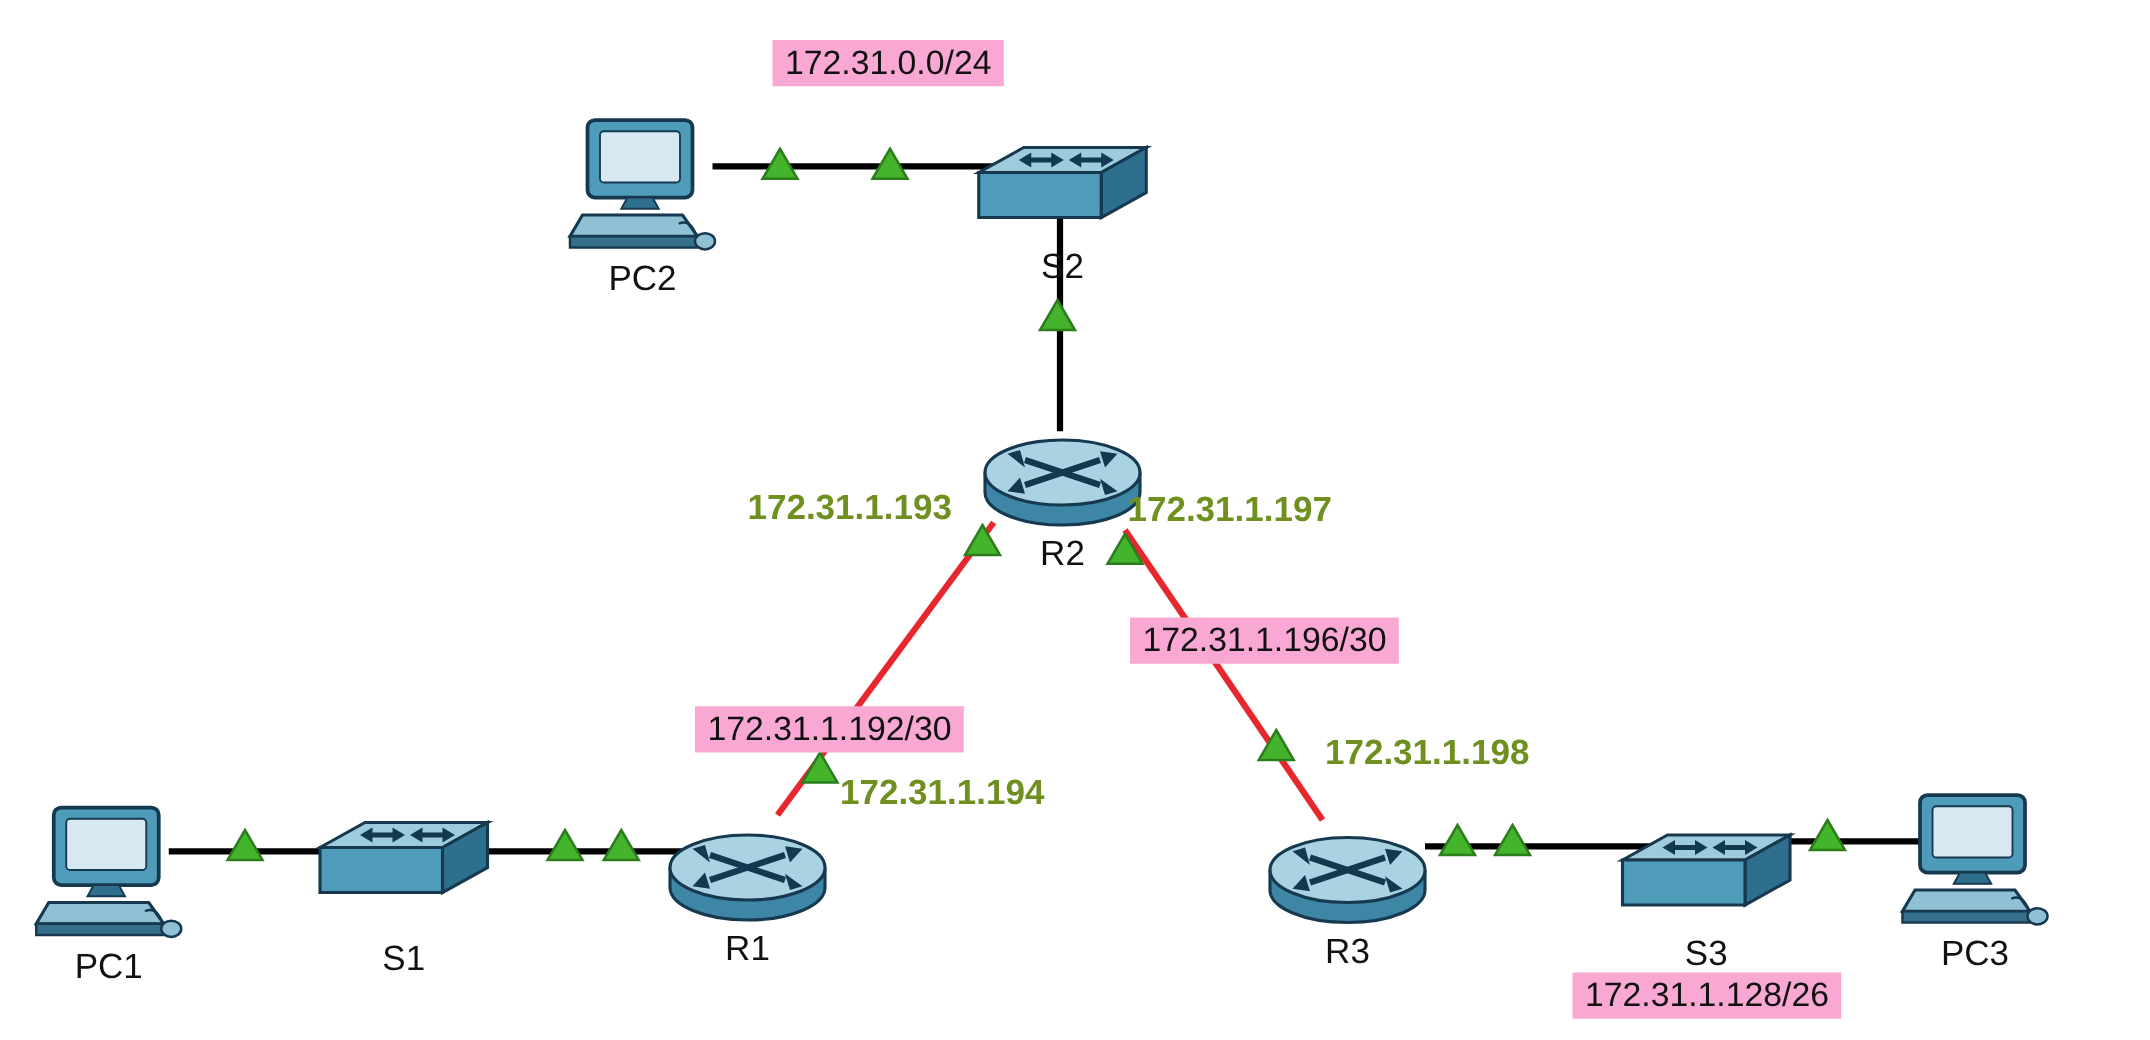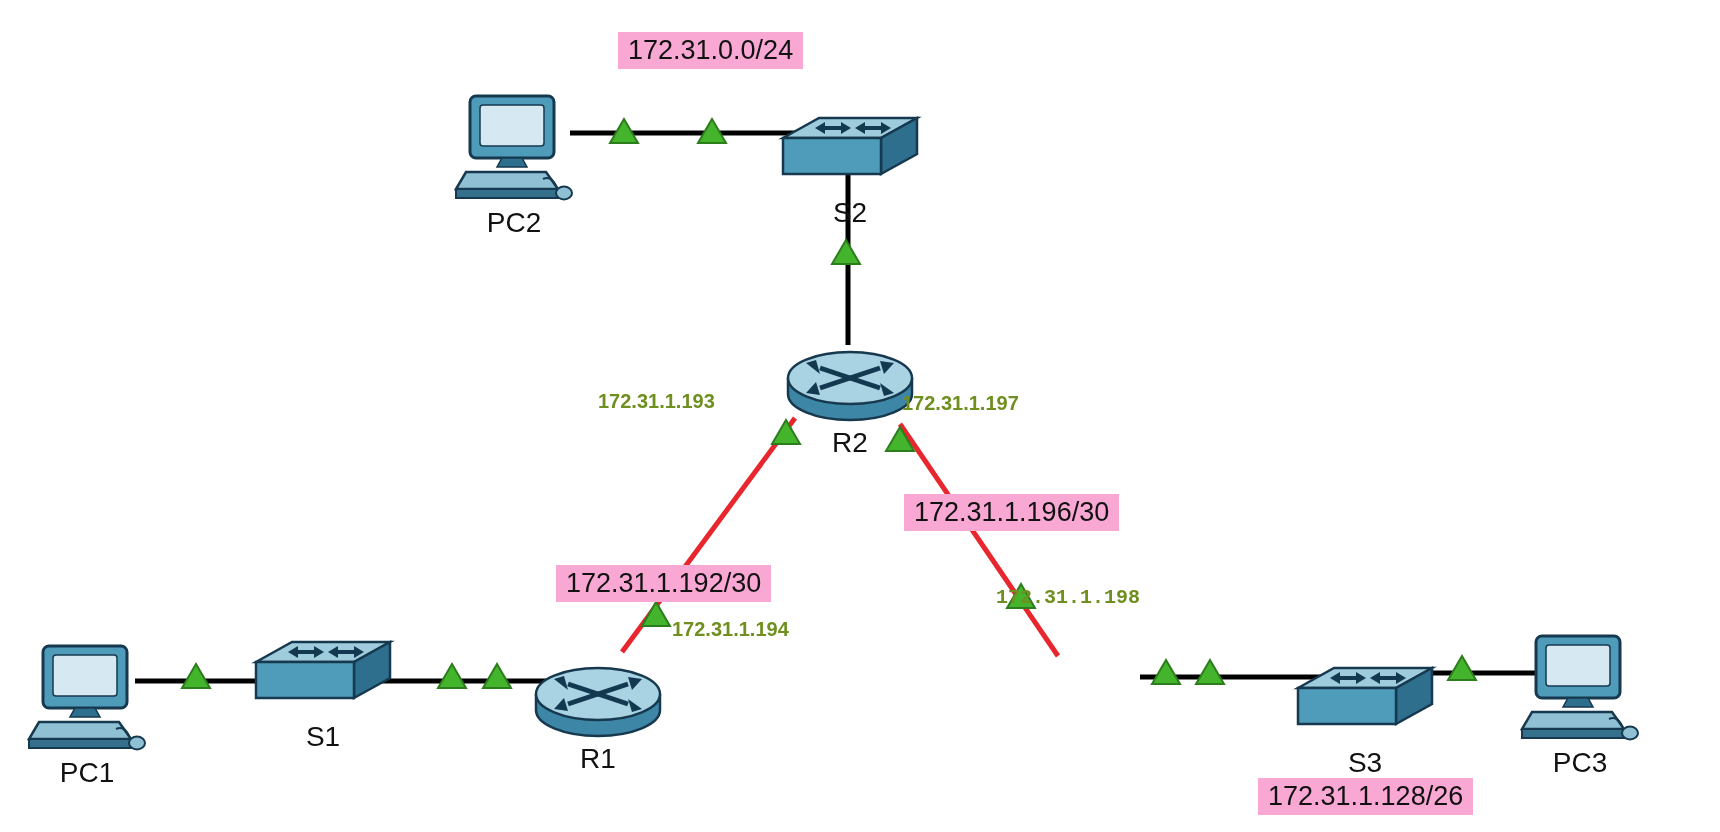--- a/index.html
+++ b/index.html
@@ -9,45 +9,45 @@
   .links { position:absolute; left:0; top:0; width:1720px; height:832px; }
   .links line.eth { stroke:#000000; stroke-width:5; }
   .links line.ser { stroke:#e8262d; stroke-width:5; }
 
   .device { position:absolute; display:flex; flex-direction:column; align-items:center;margin-top:16px; }
   .dlabel { font-size:28px; color:#111111; margin-top:1px; white-space:nowrap; }
 
   .tri { position:absolute; width:32px; height:28px; }
 
   .netlabel { position:absolute; font-size:27px; color:#111111; background:#f9a8d4; padding:3px 10px; white-space:nowrap; }
-  .iplabel  { position:absolute; font-size:20px; font-weight:bold; color:#6f8f1f; white-space:nowrap; }
+  .iplabel  { position:absolute; font-size:28px; font-weight:bold; color:#6f8f1f; white-space:nowrap; }
 
   
   #pc2 { left:452px; top:78px;  width:124px; }
   #s2  { left:775px; top:96px;  width:150px; }
   #r2  { left:780px; top:318px; width:140px; }
   #pc1 { left:25px;  top:628px; width:124px; }
-  #s1  { left:248px; top:620px; width:150px; }
+  #s1  { left:248px; top:636px; width:150px;gap:14px; }
   #r1  { left:528px; top:634px; width:140px; }
   #r3  { left:1008px;top:636px; width:140px; }
   #s3  { left:1290px;top:646px; width:150px; }
   #pc3 { left:1518px;top:618px; width:124px; }
 
   
   #net-lan-s2   { left:618px;  top:32px; }
   #net-wan-r1r2 { left:556px;  top:525px;margin-top:40px; }
   #net-wan-r2r3 { left:904px;  top:494px;text-align:right; }
   #net-lan-s1   { left:236px;  top:782px; }
   #net-lan-s3   { left:1258px; top:778px; }
 
   
   #ip-r2-r1 { left:598px;  top:390px; }
   #ip-r2-r3 { left:902px;  top:392px; }
   #ip-r1-r2 { left:672px;  top:618px; }
-  #ip-r3-r2 { left:996px; top:586px;font-family:Liberation Mono, monospace; }
+  #ip-r3-r2 { left:1060px; top:586px; }
 </style>
 </head>
 <body>
 
 <svg width="0" height="0" style="position:absolute" aria-hidden="true">
   <defs>
     <g id="sym-pc">
       <rect x="18" y="2" width="84" height="62" rx="6" fill="#4f9cba" stroke="#17394f" stroke-width="3"></rect>
       <rect x="28" y="11" width="64" height="41" rx="3" fill="#d6e9f2" stroke="#17394f" stroke-width="1.5"></rect>
       <path d="M50,64 h20 l5,9 h-30 z" fill="#2e6f8e" stroke="#17394f" stroke-width="1.5"></path>
@@ -177,20 +177,26 @@
     <div class="dlabel">S1</div>
   </div>
 
   <div class="device" id="r1">
     <svg width="140" height="92" viewBox="0 0 140 92">
         <use href="#sym-router"></use>
       </svg>
     <div class="dlabel">R1</div>
   </div>
 
+  <div class="device" id="r3">
+    <svg width="140" height="92" viewBox="0 0 140 92">
+        <use href="#sym-router"></use>
+      </svg>
+    <div class="dlabel">R3</div>
+  </div>
 
   <div class="device" id="s3">
     <svg width="150" height="84" viewBox="0 0 150 84">
         <use href="#sym-switch"></use>
       </svg>
     <div class="dlabel">S3</div>
   </div>
 
   <div class="device" id="pc3">
     <svg width="124" height="112" viewBox="0 0 124 112">

